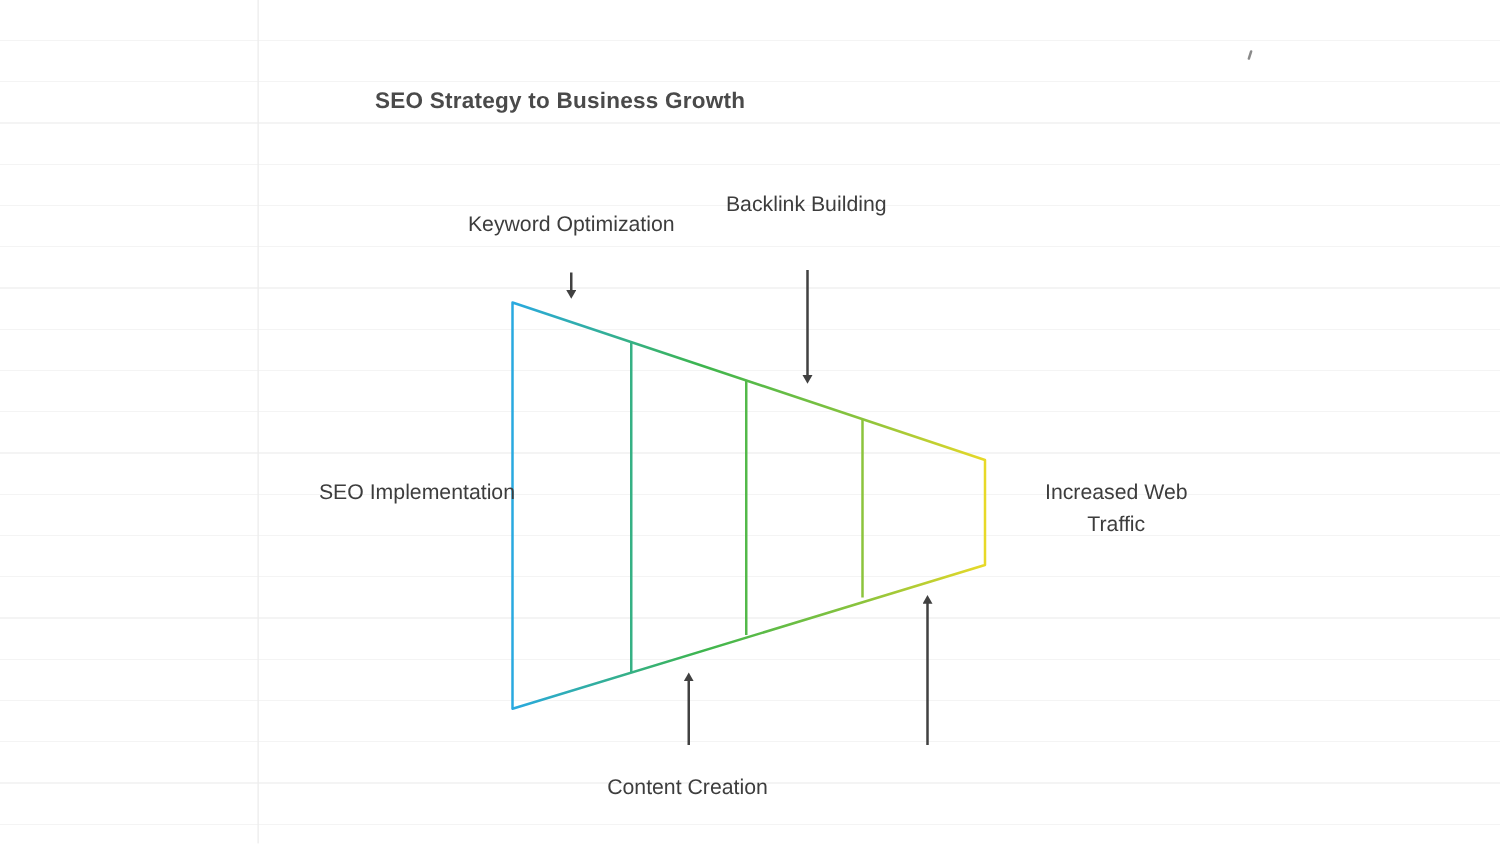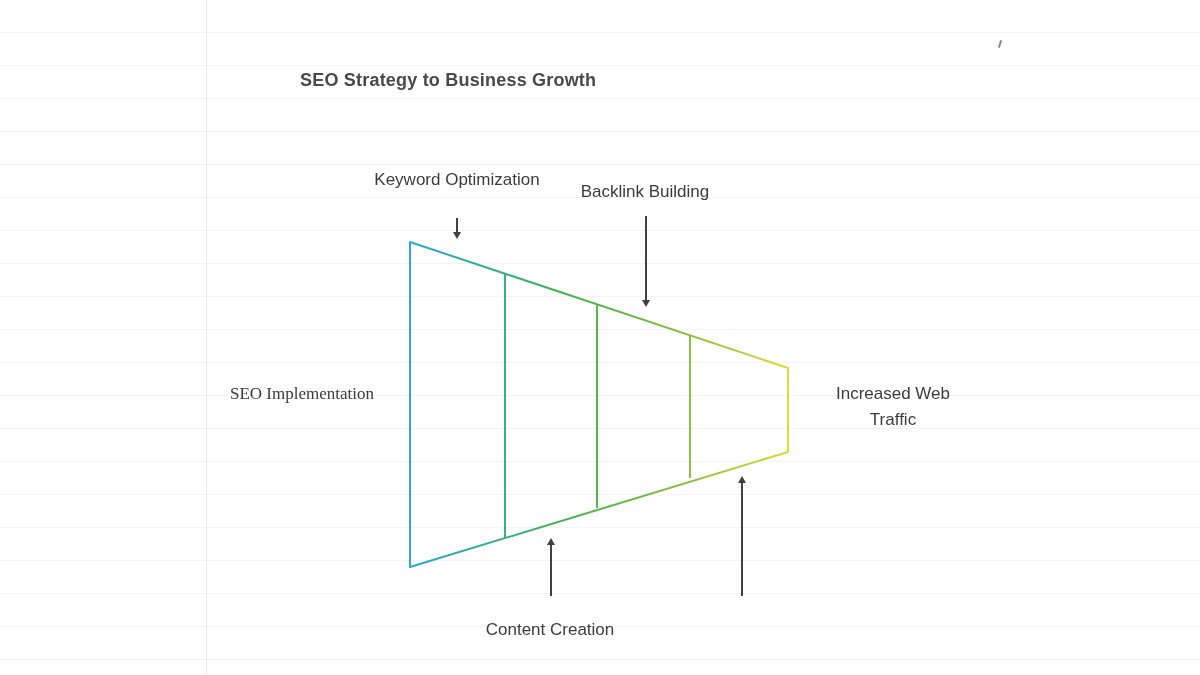--- a/index.html
+++ b/index.html
@@ -51,23 +51,23 @@
     color: #4a4a4a;
     letter-spacing: 0.2px;
   }
   .label {
     position: absolute;
     font-size: 17px;
     line-height: 26px;
     color: #3d3d3d;
   }
   .label.center { text-align: center; margin-top: 12px; }
-  .label.right { text-align: center; font-family: Liberation Serif, serif; }
+  .label.right { text-align: right; }
   .lbl-keyword   { left: 367px; top: 155px; width: 180px; }
-  .lbl-backlink  { left: 555px; top: 167px; width: 180px; }
+  .lbl-backlink  { left: 555px; top: 139px; width: 180px; }
   .lbl-seo-impl  { left: 192px; top: 381px; width: 220px; }
   .lbl-increased { left: 818px; top: 381px; width: 150px; text-align: center; }
   .lbl-content   { left: 460px; top: 605px; width: 180px; }
   .lbl-technical { left: 642px; top: 605px; width: 200px; }
   svg.diagram {
     position: absolute;
     left: 0;
     top: 0;
   }
 </style>

